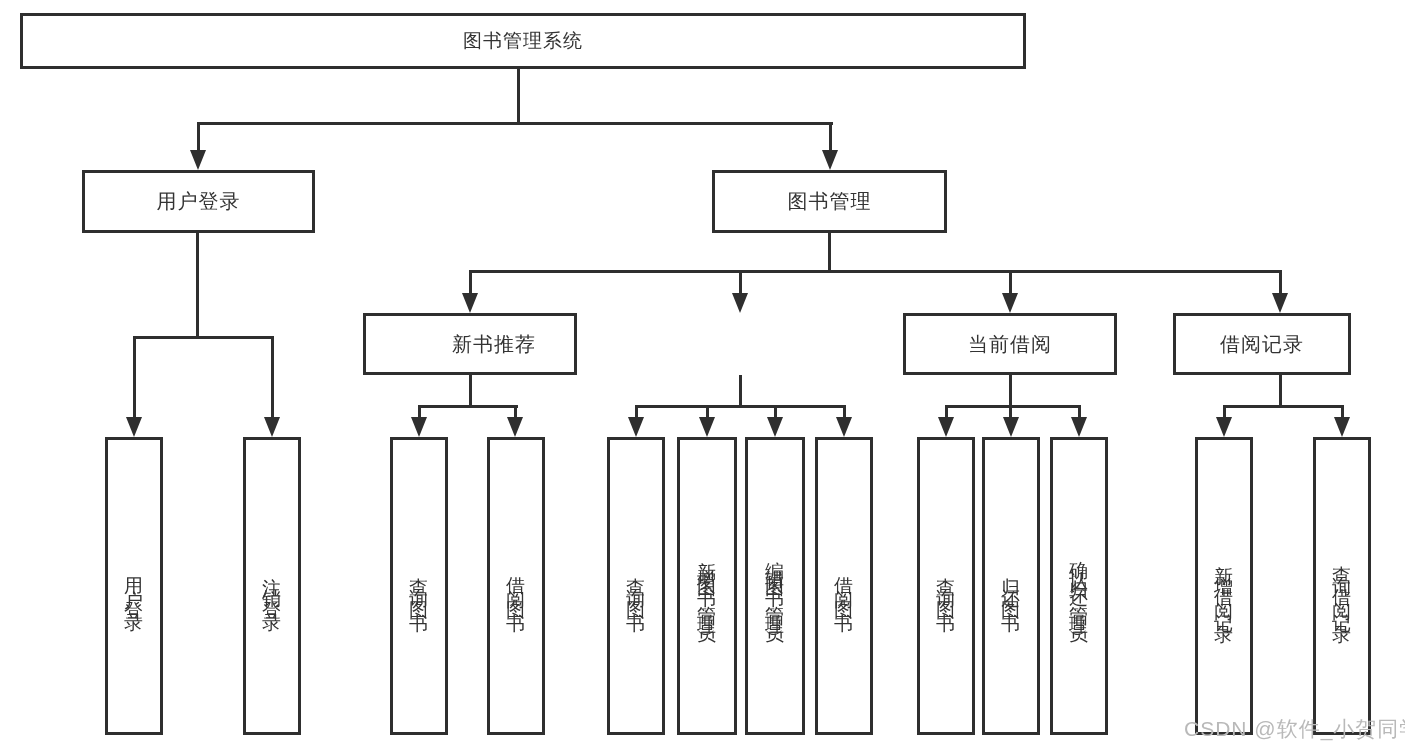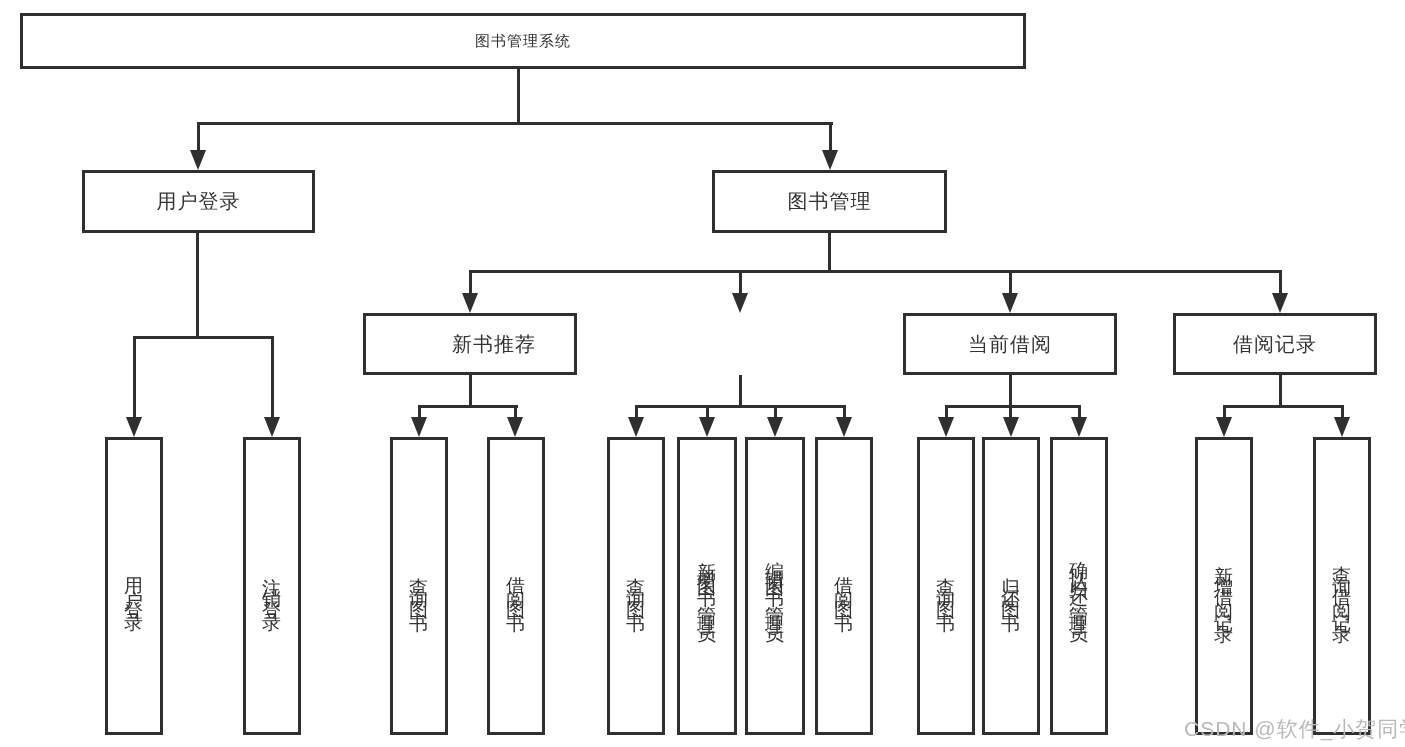--- a/index.html
+++ b/index.html
@@ -26,21 +26,21 @@
     position:absolute;
     border:3px solid var(--line);
     background:#fff;
     display:flex;
     align-items:center;
     justify-content:center;
     font-size:20px;
     color:var(--text);
     letter-spacing:1px;
   }
-  .node.root{font-size:15px;}
+  .node.root{font-size:19px;}
   .vnode{
     position:absolute;
     border:3px solid var(--line);
     background:#fff;
     display:flex;
     align-items:center;
     justify-content:center;
   }
   .vnode .vtext{
     writing-mode:vertical-rl;
@@ -147,21 +147,21 @@
   <div class="node" style="left:712px;top:170px;width:235px;height:63px;font-family:Liberation Serif, serif;">
     <span>图书管理</span>
   </div>
 
   <div class="node" style="left:363px;top:313px;width:214px;height:62px;padding-left:48px;">
     <span>新书推荐</span>
   </div>
   <div class="node" style="left:903px;top:313px;width:214px;height:62px;">
     <span>当前借阅</span>
   </div>
-  <div class="node" style="left:1173px;top:313px;width:204px;height:62px;">
+  <div class="node" style="left:1173px;top:313px;width:178px;height:62px;">
     <span>借阅记录</span>
   </div>
 
   <div class="vnode" style="left:105px;top:437px;width:58px;height:298px;">
     <span class="vtext">用户登录</span>
   </div>
   <div class="vnode" style="left:243px;top:437px;width:58px;height:298px;">
     <span class="vtext">注销登录</span>
   </div>
 

